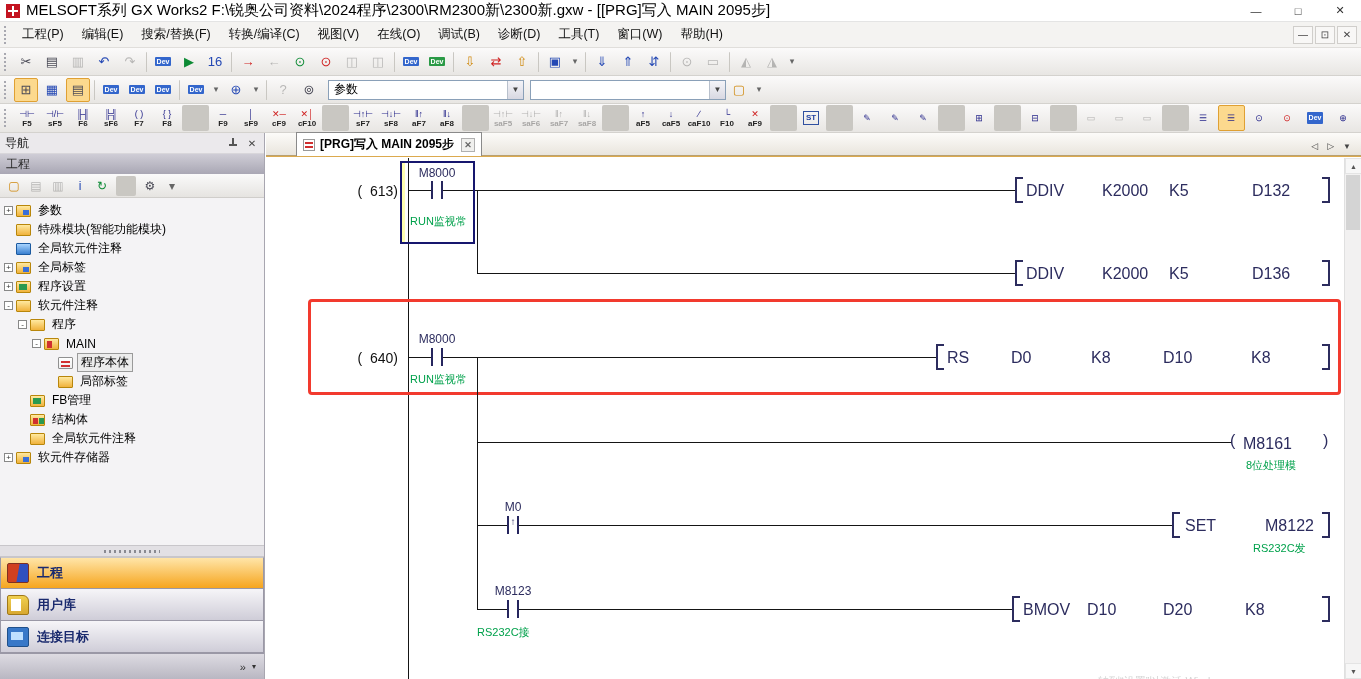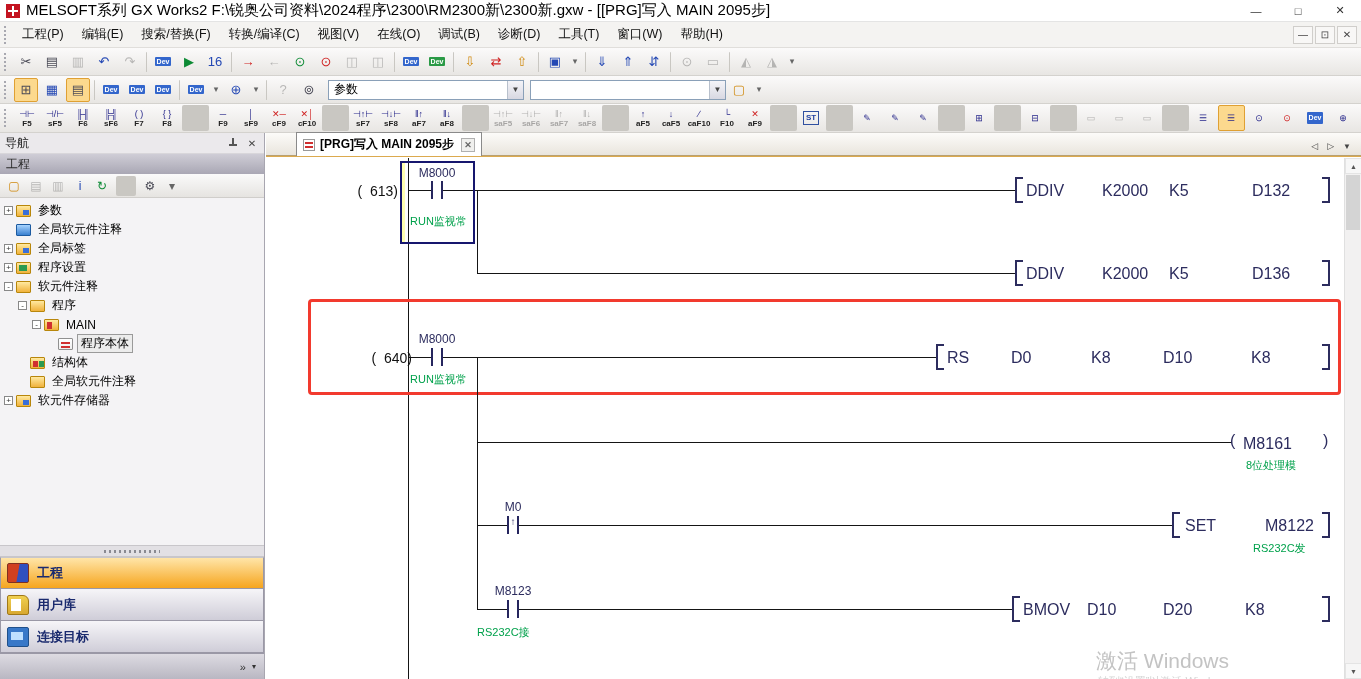--- a/index.html
+++ b/index.html
@@ -546,20 +546,25 @@
     </div>
     <div class="tree">
 
     <div class="titem" data-level="0">
           <span class="texp">+</span>
           <span class="ticon" data-icon="param"></span>
           <span class="tlabel">参数</span>
         </div>
         <div class="titem" data-level="0">
           <span class="texp"></span>
+          <span class="ticon" data-icon="special"></span>
+          <span class="tlabel">特殊模块(智能功能模块)</span>
+        </div>
+        <div class="titem" data-level="0">
+          <span class="texp"></span>
           <span class="ticon" data-icon="gcomment"></span>
           <span class="tlabel">全局软元件注释</span>
         </div>
         <div class="titem" data-level="0">
           <span class="texp">+</span>
           <span class="ticon" data-icon="glabel"></span>
           <span class="tlabel">全局标签</span>
         </div>
         <div class="titem" data-level="0">
           <span class="texp">+</span>
@@ -578,20 +583,30 @@
         </div>
         <div class="titem" data-level="2">
           <span class="texp">-</span>
           <span class="ticon" data-icon="main"></span>
           <span class="tlabel">MAIN</span>
         </div>
         <div class="titem" data-level="3" data-cls="selected">
           <span class="texp"></span>
           <span class="ticon" data-icon="body"></span>
           <span class="tlabel">程序本体</span>
+        </div>
+        <div class="titem" data-level="3">
+          <span class="texp"></span>
+          <span class="ticon" data-icon="locallabel"></span>
+          <span class="tlabel">局部标签</span>
+        </div>
+        <div class="titem" data-level="1">
+          <span class="texp"></span>
+          <span class="ticon" data-icon="fb"></span>
+          <span class="tlabel">FB管理</span>
         </div>
         <div class="titem" data-level="1">
           <span class="texp"></span>
           <span class="ticon" data-icon="struct"></span>
           <span class="tlabel">结构体</span>
         </div>
         <div class="titem" data-level="1">
           <span class="texp"></span>
           <span class="ticon" data-icon="localcomment"></span>
           <span class="tlabel">全局软元件注释</span>
@@ -665,21 +680,21 @@
 
         <div class="brl" style="left:749px;top:102px;"></div>
         <span class="word" style="left:760px;top:107px;">DDIV</span>
         <span class="word" style="left:836px;top:107px;">K2000</span>
         <span class="word" style="left:903px;top:107px;">K5</span>
         <span class="word" style="left:986px;top:107px;">D136</span>
         <div class="brr" style="left:1057px;top:102px;"></div>
 
         <div class="redbox" style="left:42px;top:141px;width:1033px;height:96px;"></div>
 
-        <span class="step" style="left:88px;top:192px;">(  640)</span>
+        <span class="step" style="left:74px;top:192px;">(  640)</span>
         <div class="hline" style="left:142px;top:199px;width:528px;"></div>
         <span class="dev" style="left:136px;top:174px;">M8000</span>
         <div class="cgap" style="left:167px;top:198px;"></div>
         <div class="cbar" style="left:165px;top:190px;"></div>
         <div class="cbar" style="left:175px;top:190px;"></div>
         <span class="cmt" style="left:144px;top:214px;">RUN监视常</span>
 
         <div class="brl" style="left:670px;top:186px;"></div>
         <span class="word" style="left:681px;top:191px;">RS</span>
         <span class="word" style="left:745px;top:191px;">D0</span>
@@ -716,21 +731,20 @@
         <div class="cbar" style="left:251px;top:442px;"></div>
         <span class="cmt" style="left:211px;top:467px;">RS232C接</span>
 
         <div class="brl" style="left:746px;top:438px;"></div>
         <span class="word" style="left:757px;top:443px;">BMOV</span>
         <span class="word" style="left:821px;top:443px;">D10</span>
         <span class="word" style="left:897px;top:443px;">D20</span>
         <span class="word" style="left:979px;top:443px;">K8</span>
         <div class="brr" style="left:1057px;top:438px;"></div>
 
-        <span class="wm1" style="left:830px;top:489px;">激活 Windows</span>
         <span class="wm2" style="left:832px;top:516px;">转到“设置”以激活 Windows。</span>
       </div>
 
       <div class="vscroll">
         <div class="sbtn up">▲</div>
         <div class="sthumb"></div>
         <div class="sbtn down">▼</div>
       </div>
     </div>
   </div>

